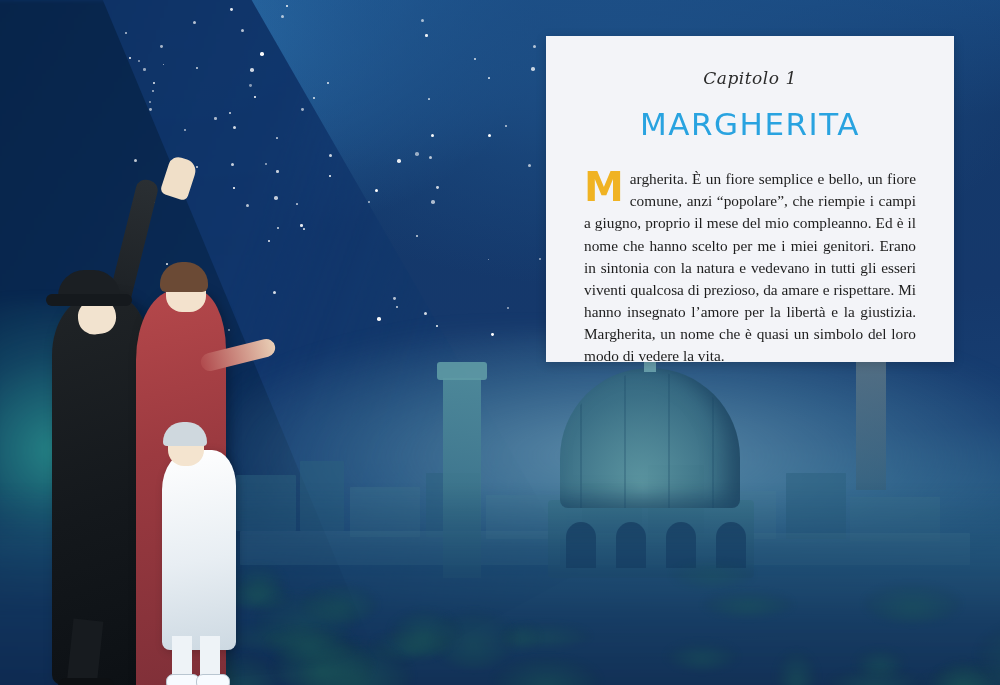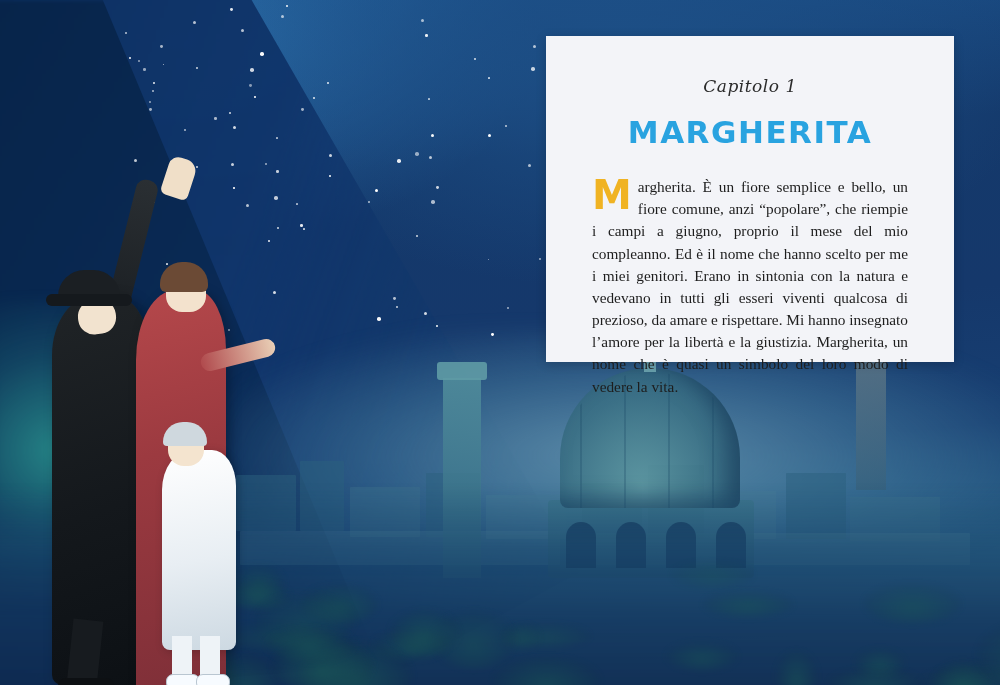--- a/index.html
+++ b/index.html
@@ -258,37 +258,37 @@
   }
 
   
   .panel {
     position: absolute;
     left: 546px; top: 36px;
     width: 408px;
     height: 326px;
     background: #f3f4f8;
     box-shadow: 0 2px 10px rgba(0,0,0,.18);
-    padding: 12px;
+    padding: 4px;
     box-sizing: border-box;
   }
   .chapter-label {
     text-align: center;
     margin-top: 28px;
     font-family: "DejaVu Serif", serif;
     font-style: italic;
     font-size: 17px;
     color: #2b2b2b;
     letter-spacing: .5px;
   }
   .chapter-title {
     text-align: center;
     margin-top: 18px;
     font-family: "DejaVu Sans", sans-serif;
-    font-weight: bold;
+    font-weight: normal;
     font-size: 31px;
     letter-spacing: 1.5px;
     color: #29a3e0;
   }
   .body-text {
     margin: 26px 34px 0 34px;
     font-family: "Liberation Serif", serif;
     font-size: 15.3px;
     line-height: 1.45;
     color: #1d1d1d;

